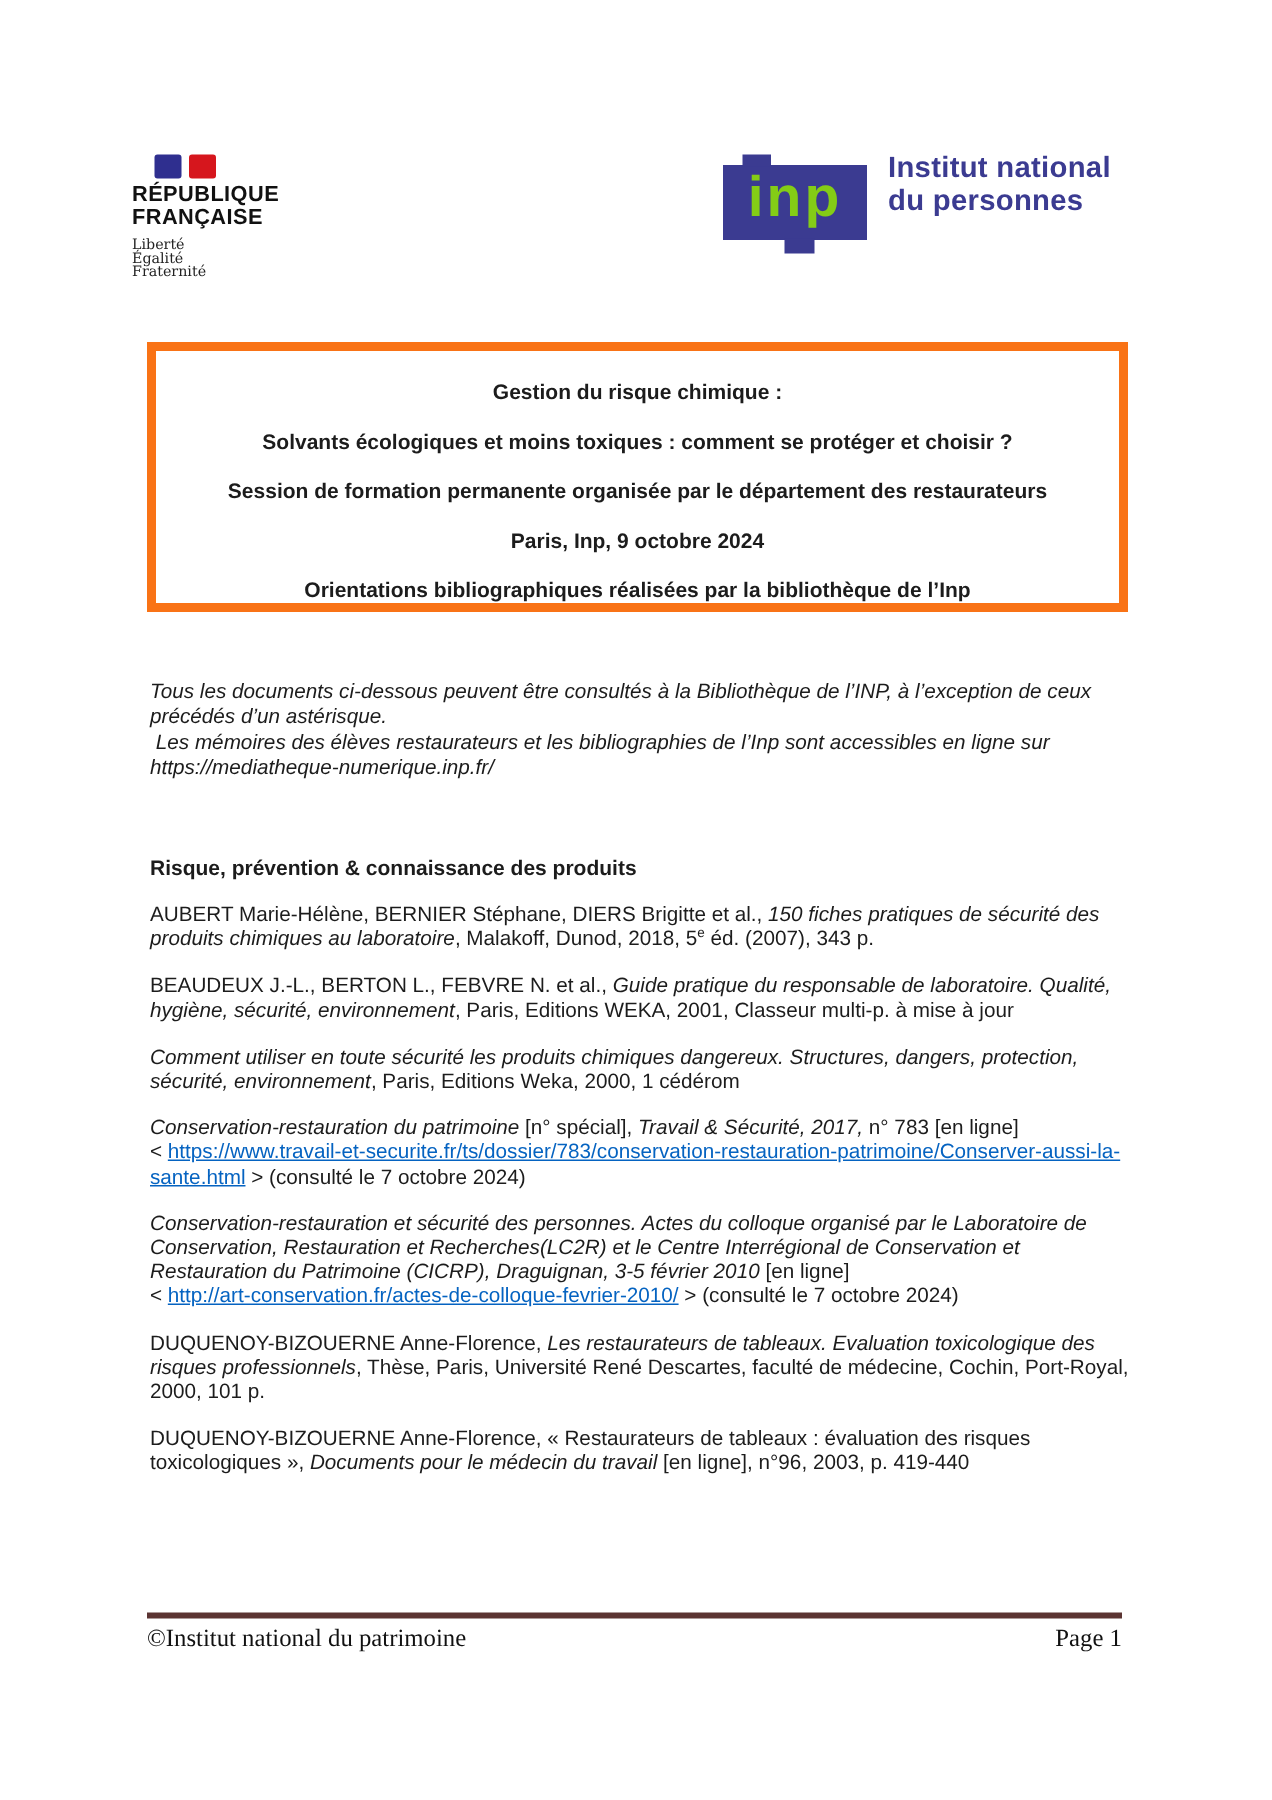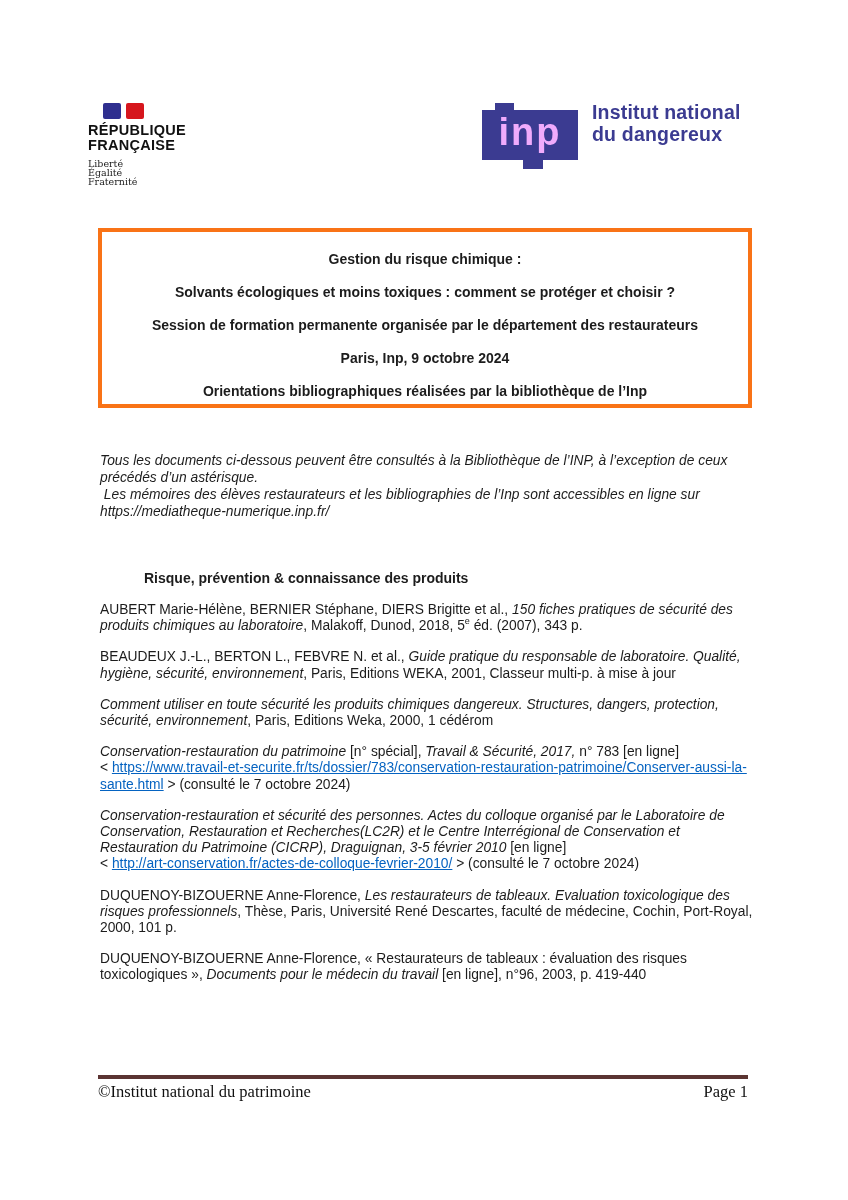--- a/index.html
+++ b/index.html
@@ -19,38 +19,38 @@
   .rf-motto { margin-top:7px; font-family:"DejaVu Serif", serif; 
               font-size:9.5px; line-height:9px; color:#222; }
 
   
   .inp-box {
     position:absolute; left:482px; top:110px; width:96px; height:50px;
     background:var(--inp-blue); display:flex; align-items:center; justify-content:center;
   }
   .inp-box::before { content:""; position:absolute; left:13px; top:-7px; width:19px; height:8px; background:inherit; }
   .inp-box::after  { content:""; position:absolute; left:41px; bottom:-9px; width:20px; height:10px; background:inherit; }
-  .inp-acronym { color:#f0abfc; font-weight:bold; font-size:38px; letter-spacing:2px; margin-top:-6px; }
+  .inp-acronym { color:#84cc16; font-weight:bold; font-size:38px; letter-spacing:2px; margin-top:-6px; }
   .inp-name { position:absolute; left:592px; top:102px; font-size:19.5px; font-weight:bold;
               line-height:21.5px; color:var(--inp-blue); letter-spacing:.2px; }
 
   
   .title-box {
     position:absolute; left:98px; top:228px; width:654px; height:180px;
-    border:4px solid #f97316; text-align:center; padding-top:11px;
+    border:6px solid #f97316; text-align:center; padding-top:11px;
   }
   .title-box p { font-weight:bold; font-size:14px; line-height:33px; }
 
   
   .intro { position:absolute; left:100px; top:452px; width:656px;
            font-style:italic; font-size:13.8px; line-height:17px; }
   .intro div { white-space:pre-wrap; }
 
   
-  .section-heading { position:absolute; left:100px; top:570px; font-size:14px; font-weight:bold;margin-left:44px; }
+  .section-heading { position:absolute; left:100px; top:570px; font-size:14px; font-weight:bold; }
 
   
   .bibliography { position:absolute; left:100px; top:602px; width:658px;
                   font-size:13.8px; line-height:16.2px; }
   .bibliography p.entry { margin:0 0 15px 0; }
   .it { font-style:italic; }
   sup { font-size:9px; line-height:0; vertical-align:super; }
   a { color:var(--link-blue); text-decoration:underline; overflow-wrap:break-word; }
 
   
@@ -78,21 +78,21 @@
       <div>Égalité</div>
       <div>Fraternité</div>
     </div>
   </div>
 
   <div class="inp-box">
     <span class="inp-acronym">inp</span>
   </div>
   <div class="inp-name">
     <div>Institut national</div>
-    <div>du dangereux</div>
+    <div>du personnes</div>
   </div>
 
   <div class="title-box">
     <p>Gestion du risque chimique :</p>
     <p>Solvants écologiques et moins toxiques : comment se protéger et choisir ?</p>
     <p>Session de formation permanente organisée par le département des restaurateurs</p>
     <p>Paris, Inp, 9 octobre 2024</p>
     <p>Orientations bibliographiques réalisées par la bibliothèque de l’Inp</p>
   </div>
 

